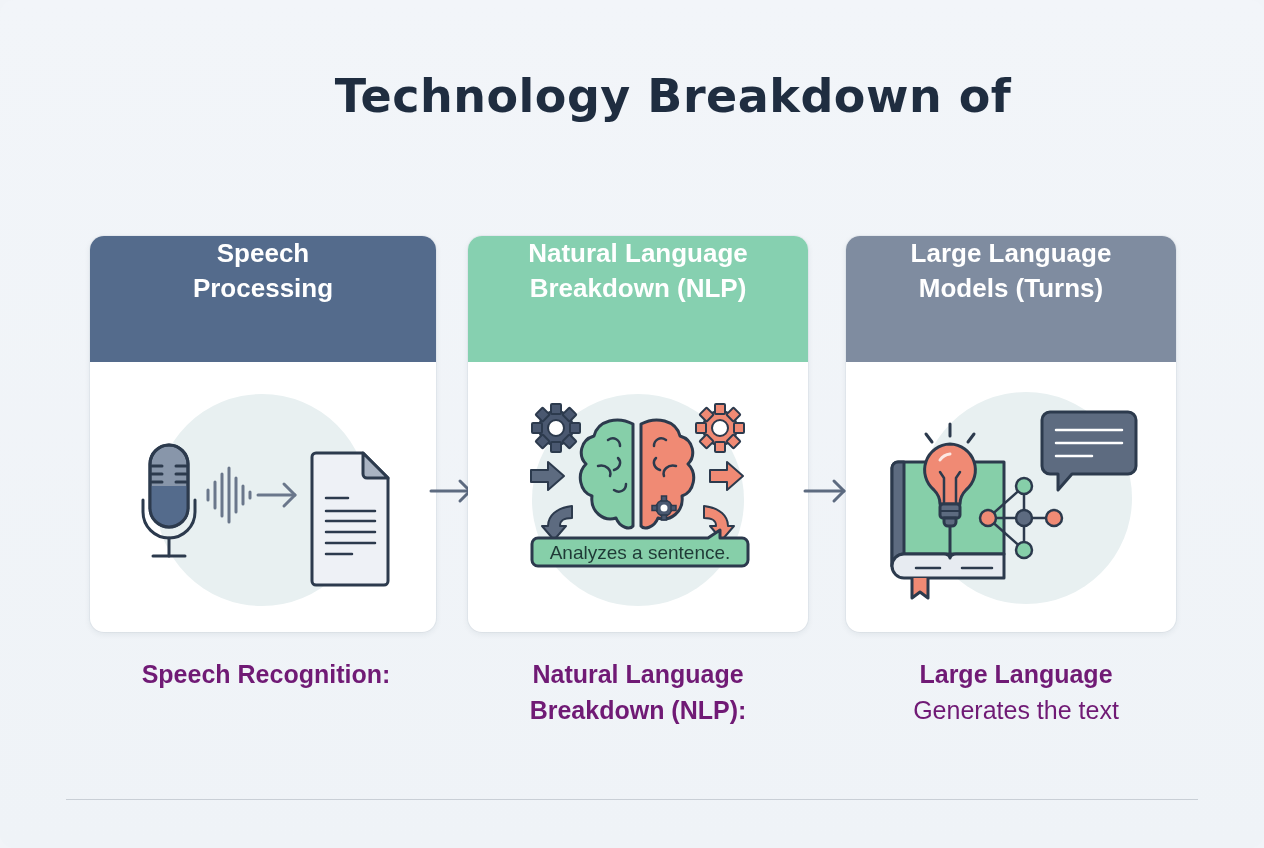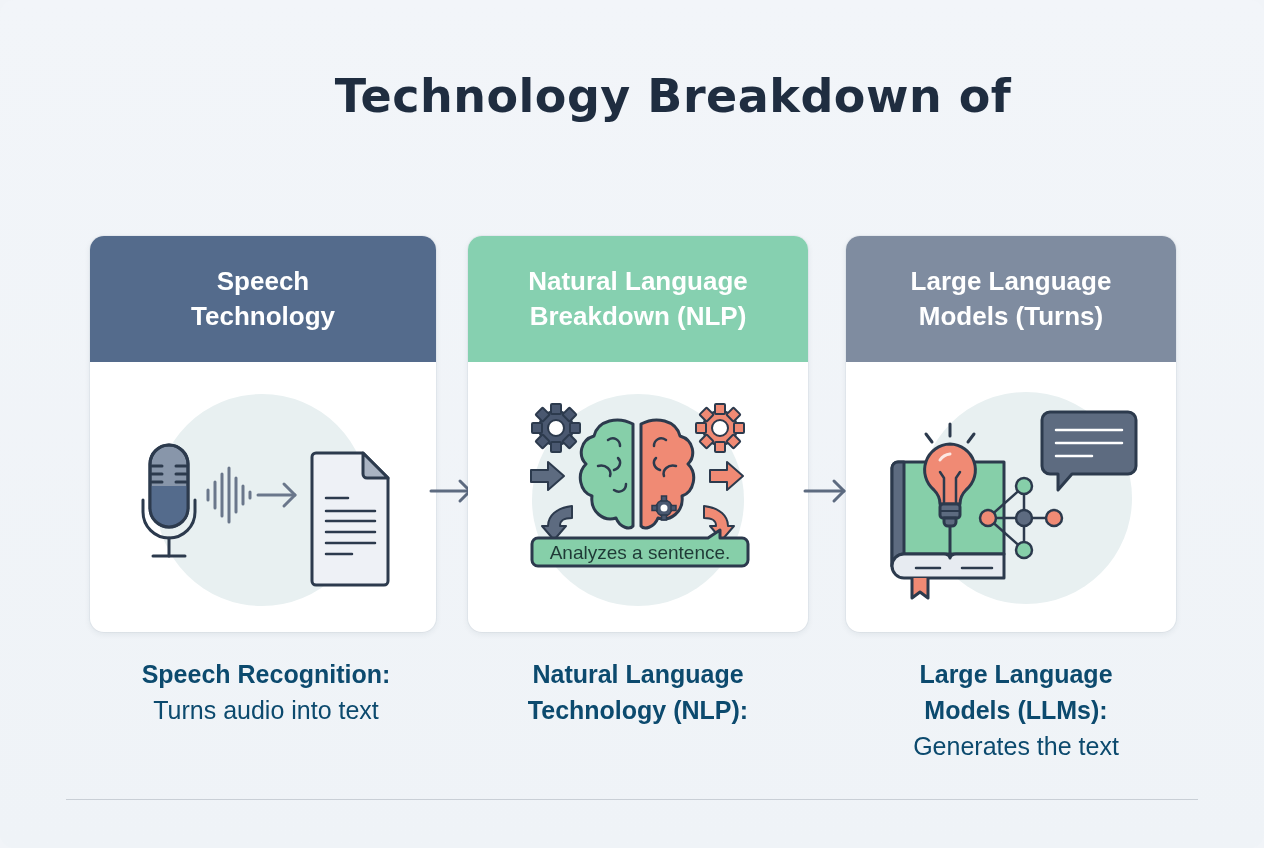--- a/index.html
+++ b/index.html
@@ -21,53 +21,53 @@
     color:#1f2d40; letter-spacing:0.5px;
     font-family:"DejaVu Sans", sans-serif;
     padding-left:41px;
   }
   .card {
     position:absolute; top:236px; height:396px;
     background:#ffffff; border-radius:14px; overflow:hidden;
     box-shadow:0 2px 6px rgba(30,45,64,0.08), 0 0 0 1px rgba(30,45,64,0.04);
   }
   .card-head {
-    height:126px; display:flex; align-items:center; justify-content:center;
+    height:126px; display:flex; align-items:flex-start; justify-content:center;
     text-align:center; color:#ffffff; font-weight:bold; font-size:26px; line-height:35px;
   }
   .card-body { position:relative; height:230px; }
   .halo {
     position:absolute; width:212px; height:212px; border-radius:50%;
     background:#e8f0f1; left:50%; top:32px; transform:translateX(-50%);
   }
   .card-body svg { position:absolute; left:0; top:0; }
   .flow-arrow { position:absolute; top:476px; }
   .caption {
-    position:absolute; top:656px; text-align:center; font-size:25px; line-height:36px; color:#0c4a6e;
+    position:absolute; top:656px; text-align:center; font-size:25px; line-height:36px; color:#701a75;
   }
   .caption .cap-title { font-weight:bold; display:block; }
   .caption .cap-desc { display:block; }
   .rule {
     position:absolute; left:66px; top:799px; width:1132px; height:1px; background:#c9cfd6;
   }
 </style>
 </head>
 <body>
 
 <div class="frame"></div>
 
 <div class="title">
   <div>Technology Breakdown of</div>
 </div>
 
 <div class="card" style="left:90px; width:346px;">
   <div class="card-head" style="background:#546b8c;">
     <div>
       <div>Speech</div>
-      <div>Technology</div>
+      <div>Processing</div>
     </div>
   </div>
   <div class="card-body">
     <div class="halo" style="left:172px;"></div>
     <svg width="346" height="270" viewBox="0 0 346 270">
 
       <g stroke="#2c3a4d" stroke-width="3" fill="none" stroke-linecap="round">
         <rect x="60" y="83" width="38" height="82" rx="19" fill="#8896aa"></rect>
         <path d="M60 124 H98 V146 a19 19 0 0 1 -38 0 Z" fill="#546b8c" stroke="none"></path>
         <rect x="60" y="83" width="38" height="82" rx="19"></rect>
@@ -270,25 +270,23 @@
           <line x1="210" y1="81" x2="276" y2="81"></line>
           <line x1="210" y1="94" x2="246" y2="94"></line>
         </g>
       </g>
     </svg>
   </div>
 </div>
 
 <div class="caption" style="left:96px; width:340px;">
   <span class="cap-title">Speech Recognition:</span>
-  <span class="cap-desc">Turns audio into text</span>
 </div>
 <div class="caption" style="left:468px; width:340px;">
   <span class="cap-title">Natural Language</span>
-  <span class="cap-title">Technology (NLP):</span>
+  <span class="cap-title">Breakdown (NLP):</span>
 </div>
 <div class="caption" style="left:846px; width:340px;">
   <span class="cap-title">Large Language</span>
-  <span class="cap-title">Models (LLMs):</span>
   <span class="cap-desc">Generates the text</span>
 </div>
 
 <div class="rule"></div>
 
 </body></html>

